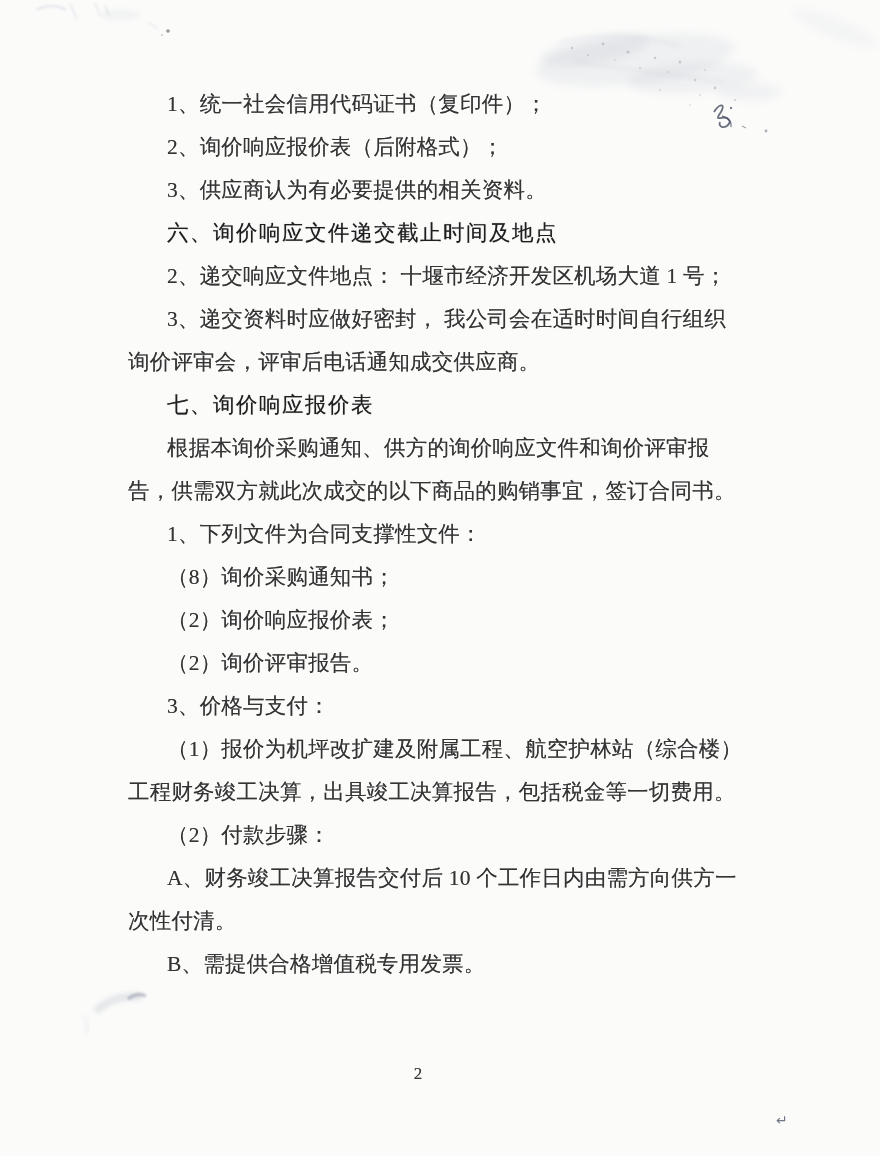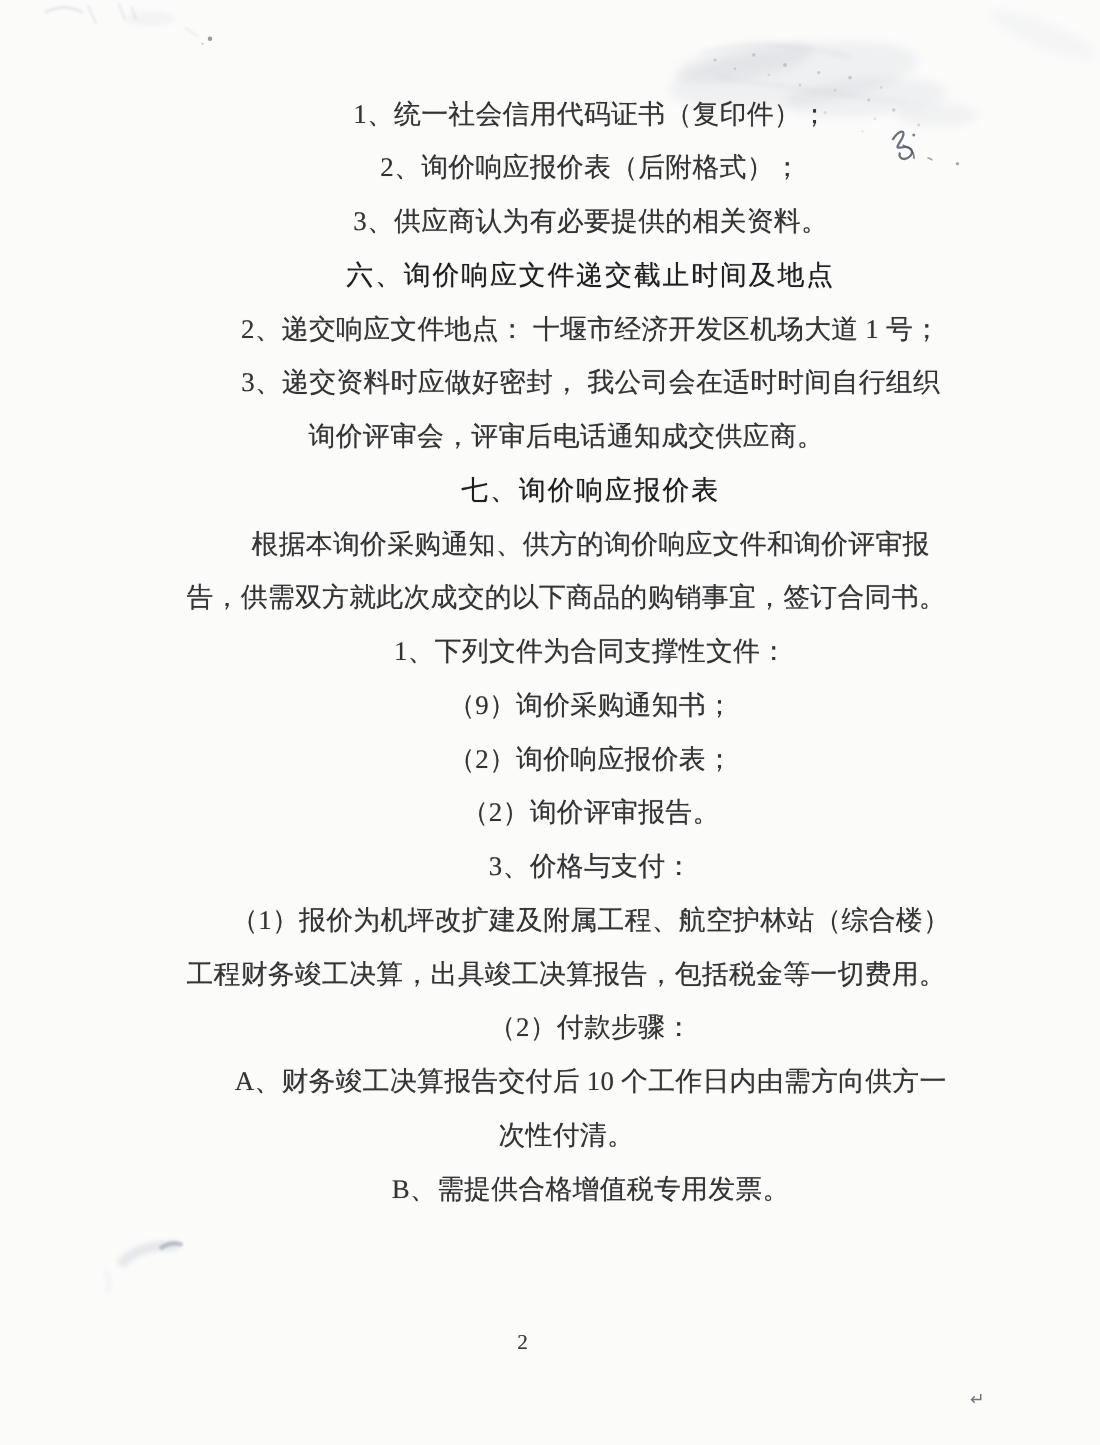--- a/index.html
+++ b/index.html
@@ -22,24 +22,23 @@
     width: 880px; height: 1156px;
     background: var(--paper);
     overflow: hidden;
   }
   .artifacts {
     position: absolute; left: 0; top: 0;
     pointer-events: none;
   }
   .content {
     position: absolute;
-    left: 128px; top: 4px;
+    left: 128px; top: 17px;
     width: 650px;
     padding-top: 66px;
-    text-align: center;
   }
   .doc-line {
     height: 43px;
     line-height: 43px;
     font-size: 21.5px;
     color: var(--ink);
     white-space: pre;
     letter-spacing: 0.2px;
     text-shadow: 0 0 0.6px rgba(45,45,50,.55);
   }
@@ -144,21 +143,21 @@
       <div class="doc-line indent">2、询价响应报价表（后附格式）；</div>
       <div class="doc-line indent">3、供应商认为有必要提供的相关资料。</div>
       <div class="doc-line indent bold">六、询价响应文件递交截止时间及地点</div>
       <div class="doc-line indent">2、递交响应文件地点： 十堰市经济开发区机场大道 1 号；</div>
       <div class="doc-line indent">3、递交资料时应做好密封， 我公司会在适时时间自行组织</div>
       <div class="doc-line">询价评审会，评审后电话通知成交供应商。</div>
       <div class="doc-line indent bold">七、询价响应报价表</div>
       <div class="doc-line indent">根据本询价采购通知、供方的询价响应文件和询价评审报</div>
       <div class="doc-line">告，供需双方就此次成交的以下商品的购销事宜，签订合同书。</div>
       <div class="doc-line indent">1、下列文件为合同支撑性文件：</div>
-      <div class="doc-line indent">（9）询价采购通知书；</div>
+      <div class="doc-line indent">（8）询价采购通知书；</div>
       <div class="doc-line indent">（2）询价响应报价表；</div>
       <div class="doc-line indent">（2）询价评审报告。</div>
       <div class="doc-line indent">3、价格与支付：</div>
       <div class="doc-line indent">（1）报价为机坪改扩建及附属工程、航空护林站（综合楼）</div>
       <div class="doc-line">工程财务竣工决算，出具竣工决算报告，包括税金等一切费用。</div>
       <div class="doc-line indent">（2）付款步骤：</div>
       <div class="doc-line indent">A、财务竣工决算报告交付后 10 个工作日内由需方向供方一</div>
       <div class="doc-line">次性付清。</div>
       <div class="doc-line indent">B、需提供合格增值税专用发票。</div>
     </main>

